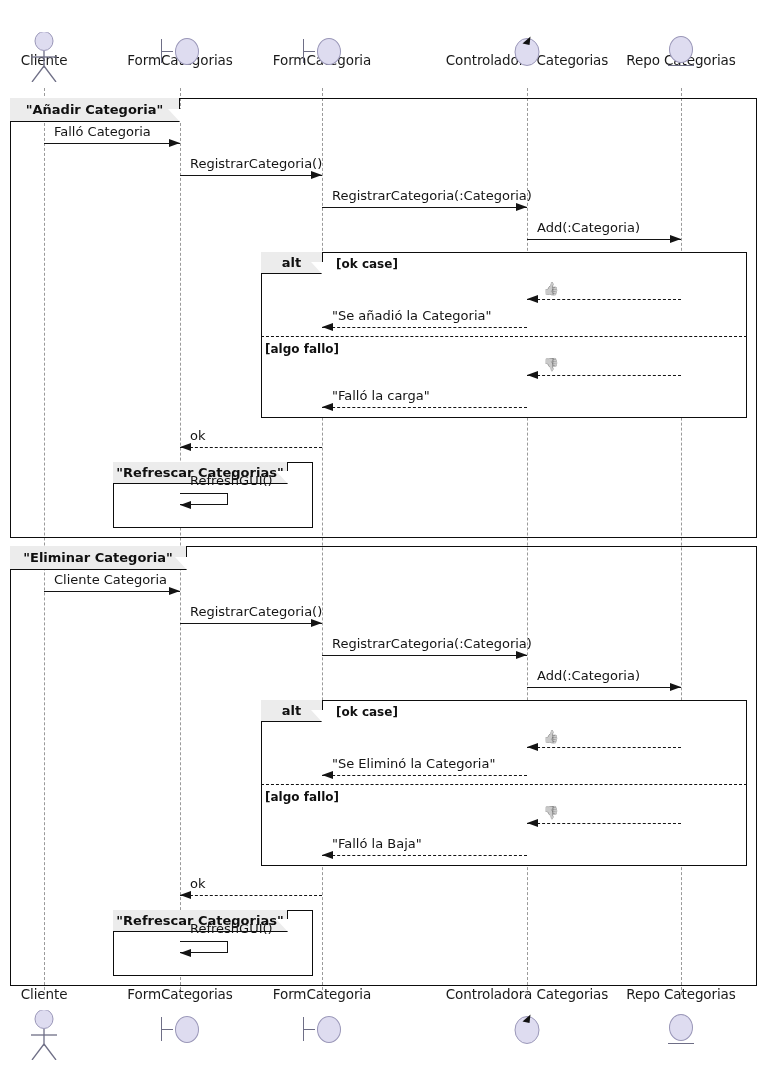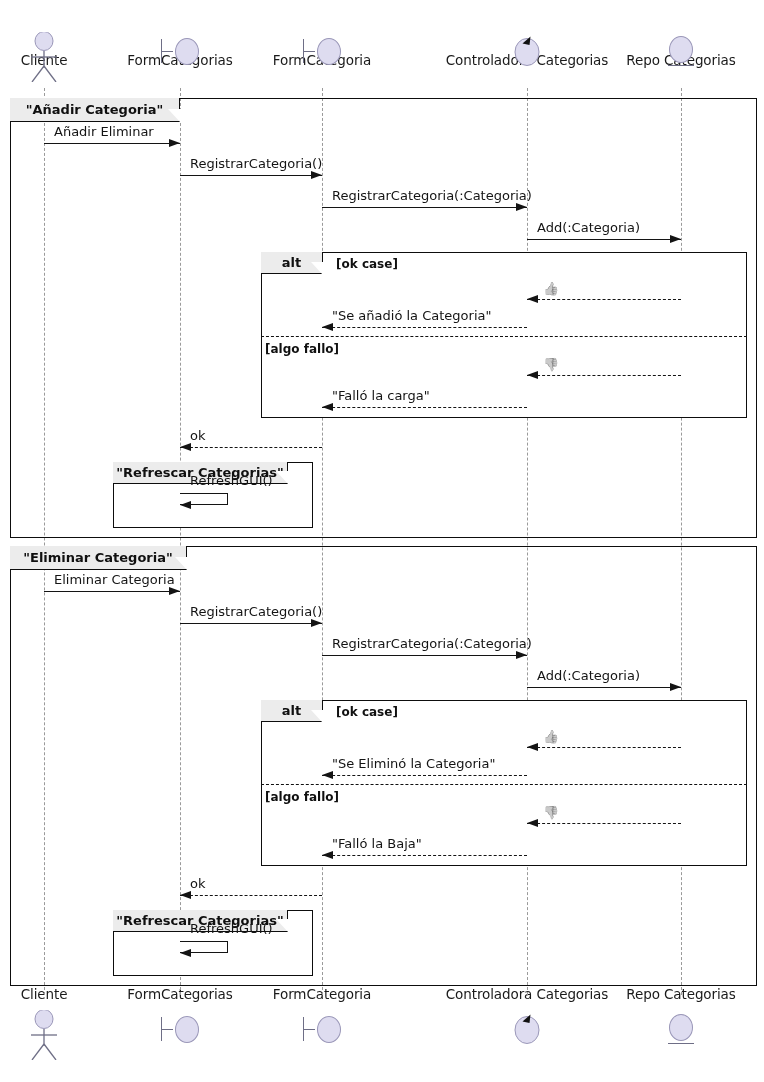--- a/index.html
+++ b/index.html
@@ -201,21 +201,21 @@
     <div class="ellipse" style="left: 681px; top: 36px;"></div>
     <div class="entity-bar" style="left: 681px; top: 65px;"></div>
     <div class="ellipse" style="left: 681px; top: 1014px;"></div>
     <div class="entity-bar" style="left: 681px; top: 1043px;"></div>
     <div class="lifeline" style="left: 681px; top: 88px; height: 907px;"></div>
     <div class="frame" style="left: 10px; top: 98px; width: 747px; height: 440px;"></div>
     <div class="frame-header" style="left: 10px; top: 98px; width: 170px; height: 24px;">"Añadir Categoria"</div>
     <div style="position: absolute; left: 168px; top: 109px; width: 0px; height: 0px; border-left: 13px solid transparent; border-top: 14px solid rgb(255, 255, 255);"></div>
     <div class="msg-line solid" style="left: 44px; top: 143px; width: 136px;"></div>
     <div class="arrow-r" style="left: 169px; top: 139px;"></div>
-    <div class="msg-label" style="left: 54px; top: 124px;">Añadir Eliminar</div>
+    <div class="msg-label" style="left: 54px; top: 124px;">Falló Categoria</div>
     <div class="msg-line solid" style="left: 180px; top: 175px; width: 142px;"></div>
     <div class="arrow-r" style="left: 311px; top: 171px;"></div>
     <div class="msg-label" style="left: 190px; top: 156px;">RegistrarCategoria()</div>
     <div class="msg-line solid" style="left: 322px; top: 207px; width: 205px;"></div>
     <div class="arrow-r" style="left: 516px; top: 203px;"></div>
     <div class="msg-label" style="left: 332px; top: 188px;">RegistrarCategoria(:Categoria)</div>
     <div class="msg-line solid" style="left: 527px; top: 239px; width: 154px;"></div>
     <div class="arrow-r" style="left: 670px; top: 235px;"></div>
     <div class="msg-label" style="left: 537px; top: 220px;">Add(:Categoria)</div>
     <div class="frame inner" style="left: 261px; top: 252px; width: 486px; height: 166px;"></div>
@@ -243,21 +243,21 @@
     <div class="frame-header" style="left: 113px; top: 462px; width: 175px; height: 22px;">"Refrescar Categorias"</div>
     <div style="position: absolute; left: 276px; top: 471px; width: 0px; height: 0px; border-left: 13px solid transparent; border-top: 14px solid rgb(255, 255, 255);"></div>
     <div class="self-msg" style="left: 180px; top: 493px; width: 48px; height: 12px;"></div>
     <div class="arrow-l" style="left: 180px; top: 500.5px;"></div>
     <div class="msg-label" style="left: 190px; top: 473px;">RefreshGUI()</div>
     <div class="frame" style="left: 10px; top: 546px; width: 747px; height: 440px;"></div>
     <div class="frame-header" style="left: 10px; top: 546px; width: 177px; height: 24px;">"Eliminar Categoria"</div>
     <div style="position: absolute; left: 175px; top: 557px; width: 0px; height: 0px; border-left: 13px solid transparent; border-top: 14px solid rgb(255, 255, 255);"></div>
     <div class="msg-line solid" style="left: 44px; top: 591px; width: 136px;"></div>
     <div class="arrow-r" style="left: 169px; top: 587px;"></div>
-    <div class="msg-label" style="left: 54px; top: 572px;">Eliminar Categoria</div>
+    <div class="msg-label" style="left: 54px; top: 572px;">Cliente Categoria</div>
     <div class="msg-line solid" style="left: 180px; top: 623px; width: 142px;"></div>
     <div class="arrow-r" style="left: 311px; top: 619px;"></div>
     <div class="msg-label" style="left: 190px; top: 604px;">RegistrarCategoria()</div>
     <div class="msg-line solid" style="left: 322px; top: 655px; width: 205px;"></div>
     <div class="arrow-r" style="left: 516px; top: 651px;"></div>
     <div class="msg-label" style="left: 332px; top: 636px;">RegistrarCategoria(:Categoria)</div>
     <div class="msg-line solid" style="left: 527px; top: 687px; width: 154px;"></div>
     <div class="arrow-r" style="left: 670px; top: 683px;"></div>
     <div class="msg-label" style="left: 537px; top: 668px;">Add(:Categoria)</div>
     <div class="frame inner" style="left: 261px; top: 700px; width: 486px; height: 166px;"></div>

